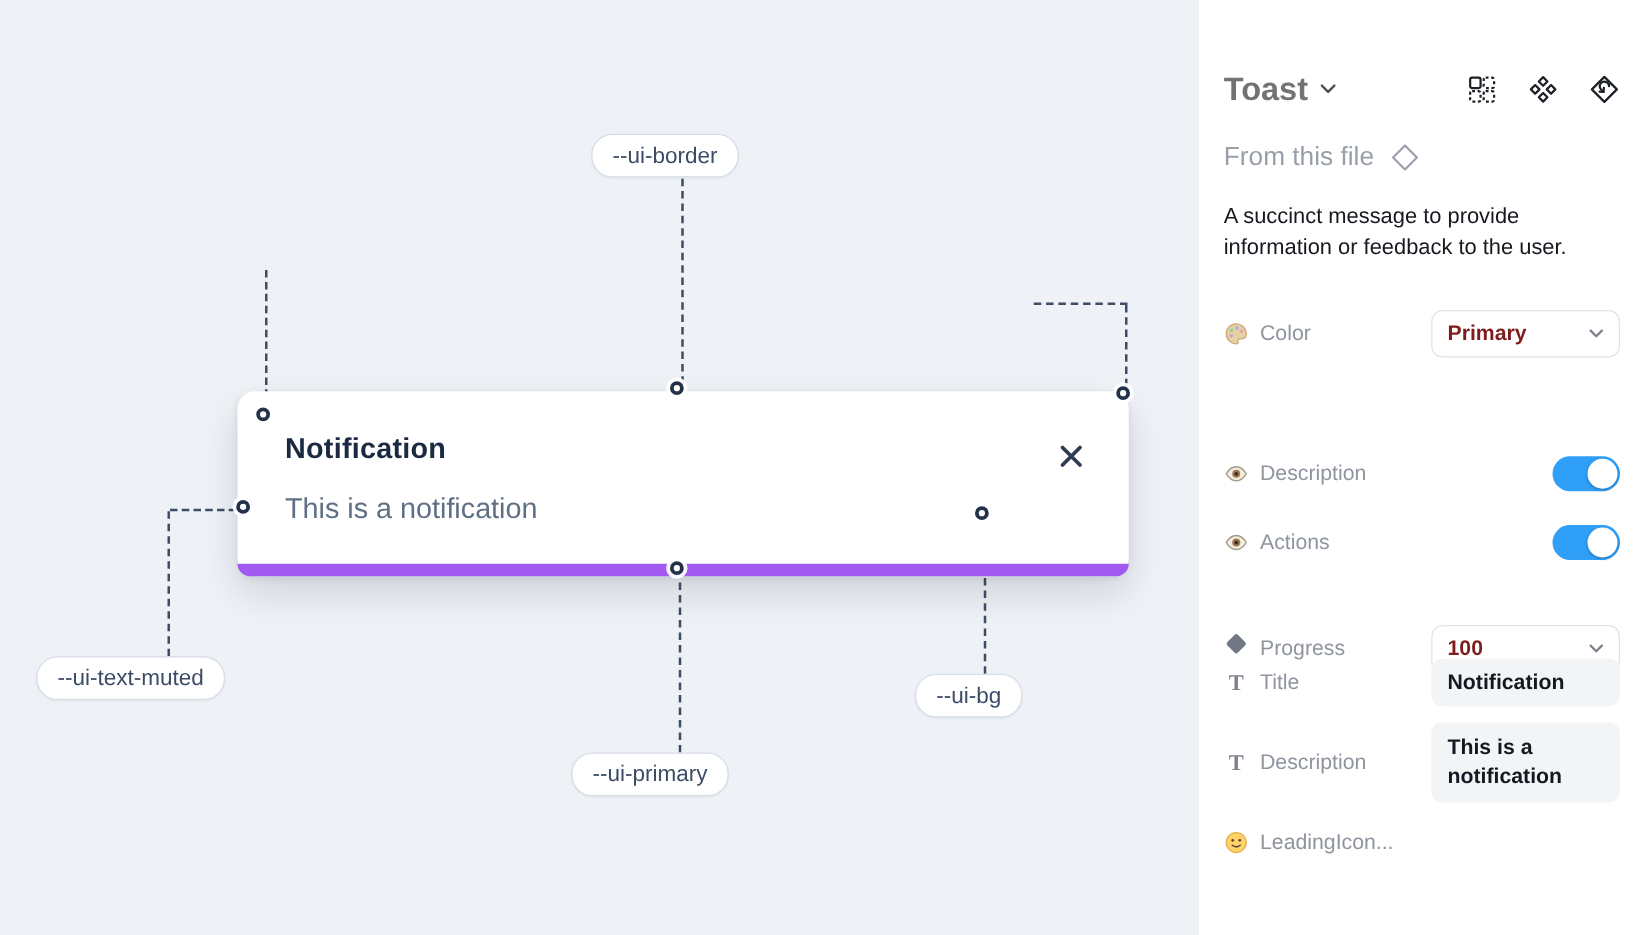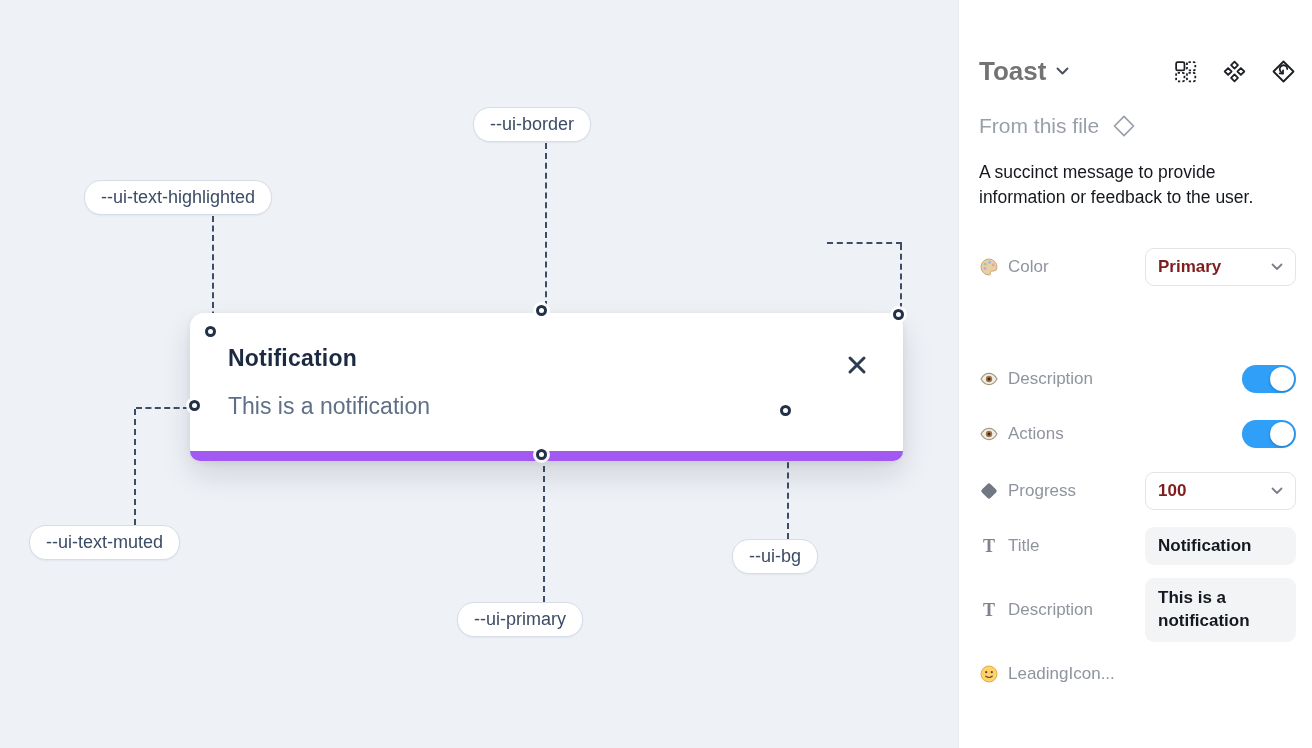--- a/index.html
+++ b/index.html
@@ -32,21 +32,21 @@
   .panel-title { font-size:26px; font-weight:700; color:#737373; }
   .title-chevron { margin-left:10px; display:flex; cursor:pointer; }
   .header-icons { margin-left:auto; display:flex; align-items:center; gap:24px; }
   .hicon { width:25px; height:25px; display:flex; cursor:pointer; }
 
   .from-row { position:absolute; left:20px; top:113px; display:flex; align-items:center; gap:12px; }
   .from-text { font-size:21px; color:#999fa9; }
   .panel-desc { position:absolute; left:20px; right:14px; top:160px; font-size:17.5px; line-height:1.45; color:#15181e; }
 
   .prop-row { position:absolute; left:20px; right:16px; display:flex; align-items:center; }
-  .prop-label { display:flex; align-items:center; gap:9px; font-size:17px; color:#8f949e; }
+  .prop-label { display:flex; align-items:flex-start; gap:9px; font-size:17px; color:#8f949e; }
   .prop-icon { width:20px; display:flex; justify-content:center; }
   .t-glyph { font-family:"Liberation Serif", serif; font-weight:700; font-size:18px; color:#7d838d; }
   .gray-diamond { width:12px; height:12px; background:#717883; border-radius:2px; transform:rotate(45deg); }
 
   .ctrl { margin-left:auto; width:151px; }
   .select { height:38px; background:#fff; border:1px solid #e2e4e9; border-radius:9px;
             display:flex; align-items:center; padding:0 12px; cursor:pointer; }
   .select-value { font-size:17px; font-weight:600; color:#7f1d1d; white-space:nowrap; overflow:hidden; }
   .select .chev { margin-left:auto; display:flex; }
   .field { background:#f3f4f6; border-radius:9px; padding:0 13px; font-size:17px; font-weight:600; color:#141820; }
@@ -89,23 +89,20 @@
     <div class="dot" style="left:536px; top:305px;"></div>
     <div class="dot" style="left:205px; top:326px;"></div>
     <div class="dot" style="left:893px; top:309px;"></div>
     <div class="dot" style="left:189px; top:400px;"></div>
     <div class="dot" style="left:536px; top:449px;"></div>
     <div class="dot" style="left:780px; top:405px;"></div>
 
     <div class="pill" style="left:473px; top:107px;">
         <span>--ui-border</span>
       </div>
-    <div class="pill" style="left:84px; top:180px;">
-        <span>--ui-text-highlighted</span>
-      </div>
     <div class="pill" style="left:29px; top:525px;">
         <span>--ui-text-muted</span>
       </div>
     <div class="pill" style="left:457px; top:602px;">
         <span>--ui-primary</span>
       </div>
     <div class="pill" style="left:732px; top:539px;">
         <span>--ui-bg</span>
       </div>
   </div>
@@ -210,21 +207,21 @@
         </span>
         <span>Actions</span>
       </span>
       <span class="ctrl" style="width:54px;">
           <span class="toggle" style="background:#2f9ff8; display:block;">
             <span class="knob"></span>
           </span>
         </span>
     </div>
 
-    <div class="prop-row" style="top:472px; height:38px;">
+    <div class="prop-row" style="top:500px; height:38px;">
       <span class="prop-label">
         <span class="prop-icon">
             <span class="gray-diamond"></span>
           </span>
         <span>Progress</span>
       </span>
       <span class="ctrl select">
         <span class="select-value">100</span>
         <span class="chev">
             <svg width="12" height="8" viewBox="0 0 12 8">

